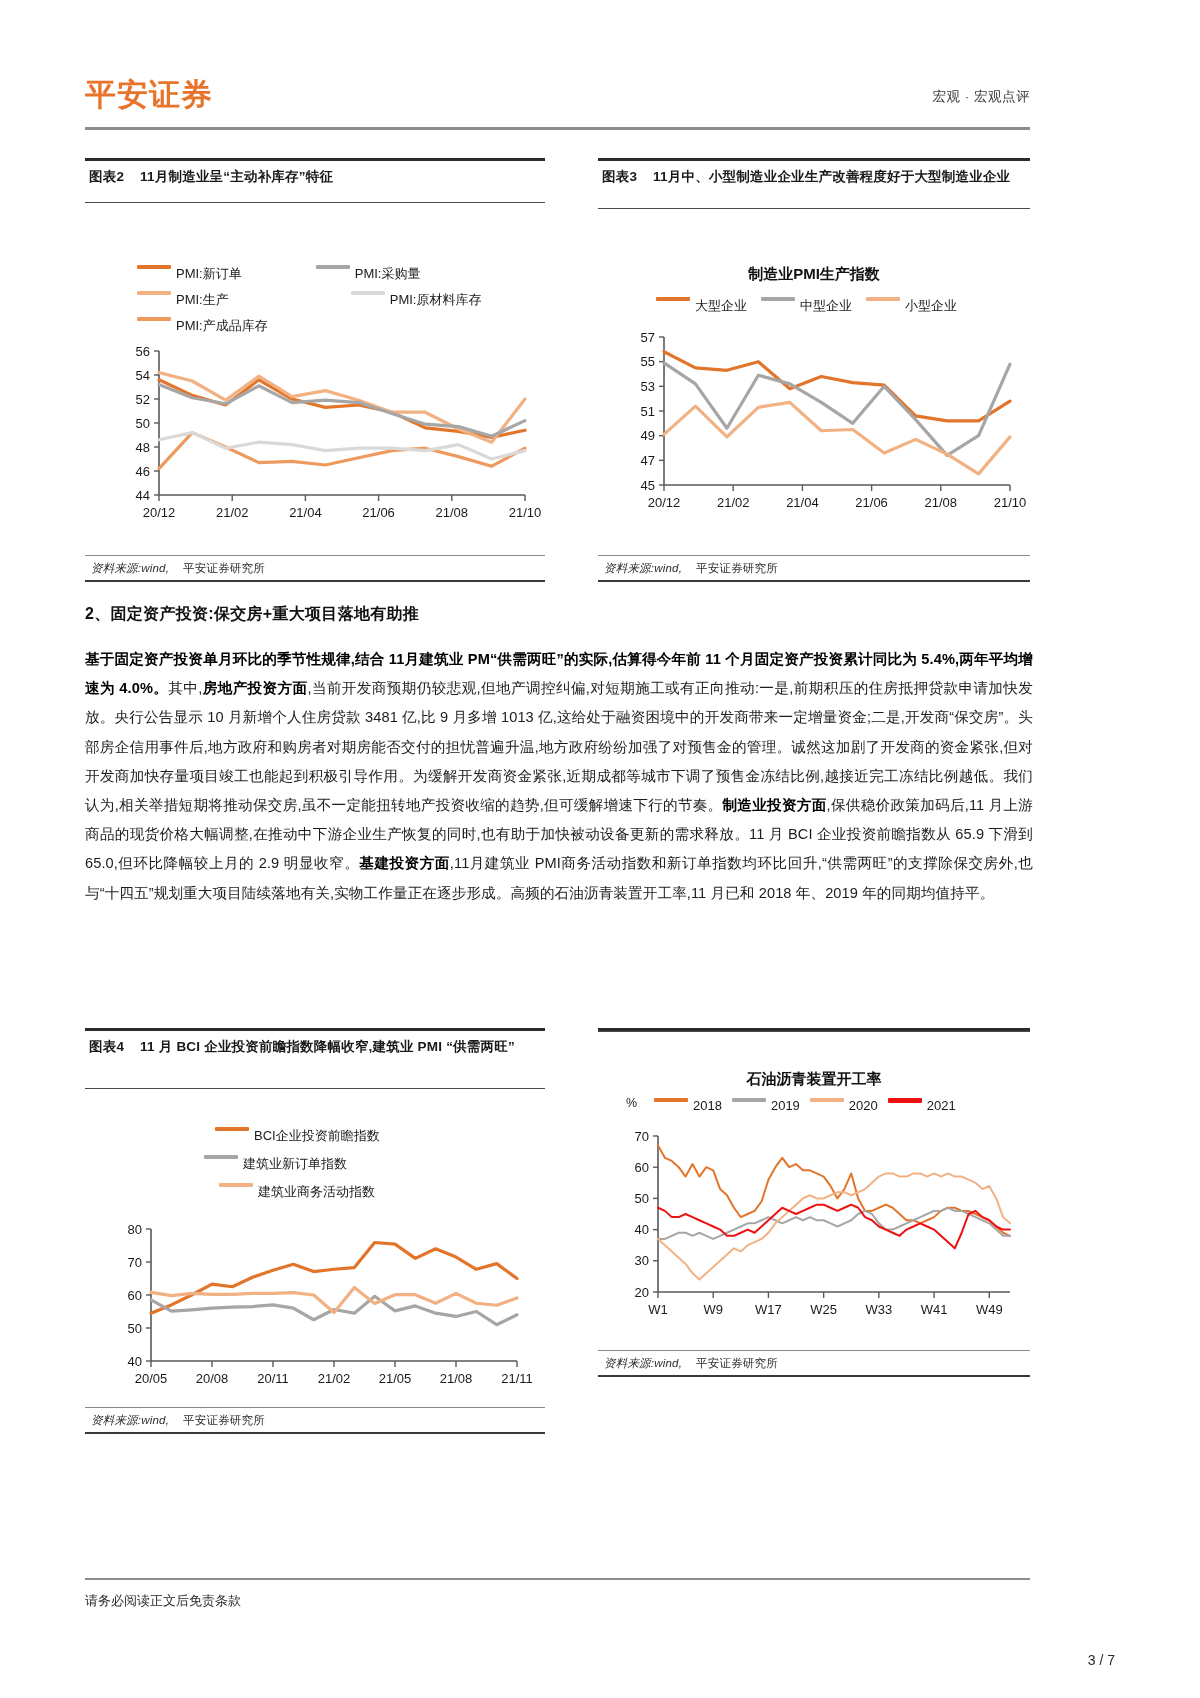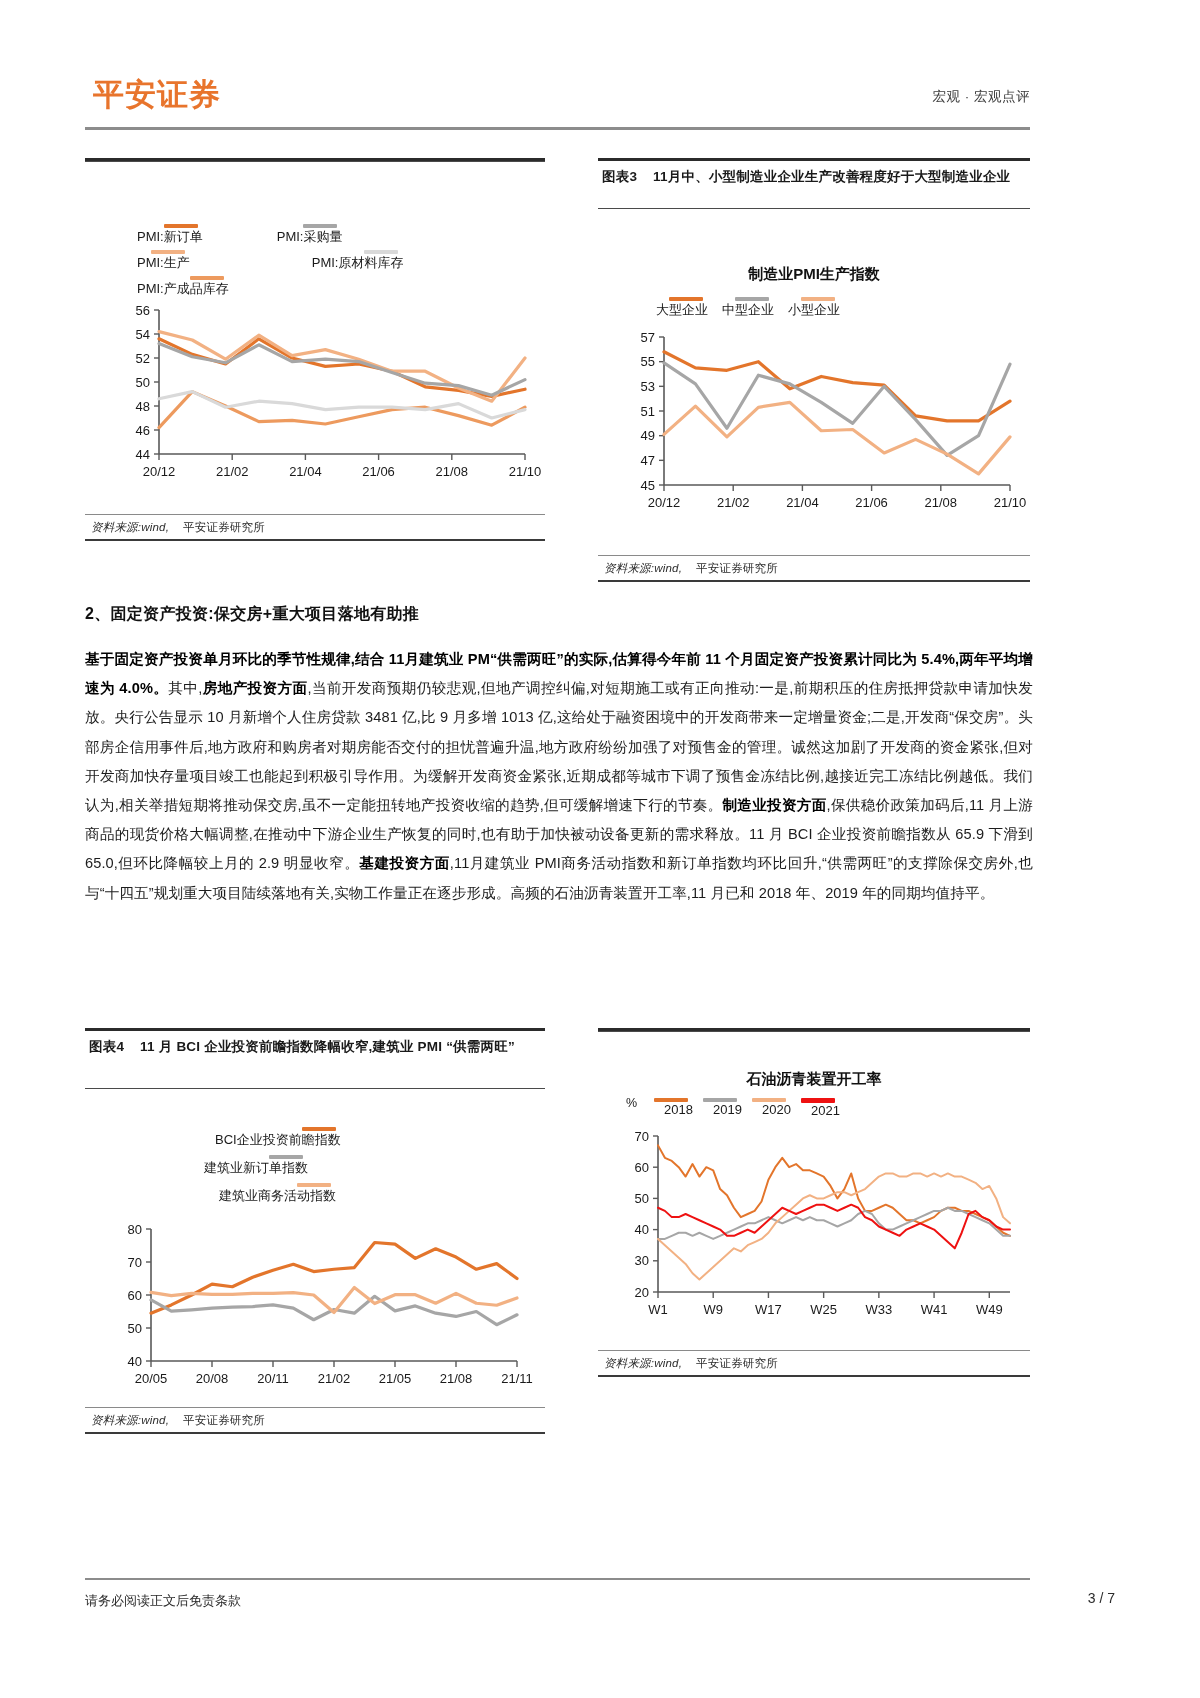--- a/index.html
+++ b/index.html
@@ -11,21 +11,21 @@
     position:relative;
     overflow:hidden;
   }
   .page{position:relative;width:1200px;height:1698px;}
 
   
   .header{
     position:absolute;left:85px;top:78px;width:945px;height:48px;
   }
   .brand{
-    position:absolute;left:8px;top:-4px;
+    position:absolute;left:0;top:-4px;
     font-size:31px;font-weight:bold;color:#E8742C;letter-spacing:1px;
     font-family:"DejaVu Sans","Liberation Sans",sans-serif;
   }
   .hdr-right{
     position:absolute;right:0;top:10px;
     font-size:13.5px;color:#3b3b3b;letter-spacing:.5px;
   }
   .hdr-rule{
     position:absolute;left:85px;top:127px;width:945px;height:3px;
     background:#8c8c8c;
@@ -49,56 +49,59 @@
   .ex-src .s2{font-style:normal;margin-left:14px;}
   .ex-outer-rule{height:2.2px;background:#3a3a3a;width:100%;}
 
   
   .chart{position:relative;width:100%;height:100%;}
   .chart-title{
     position:absolute;width:100%;text-align:center;
     font-size:15px;font-weight:bold;color:#111;
   }
   .legend{position:absolute;display:flex;align-items:center;}
-  .lg-item{display:flex;align-items:flex-end;margin-right:14px;white-space:nowrap;flex-direction:column;}
+  .lg-item{display:flex;align-items:flex-start;margin-right:14px;white-space:nowrap;}
   .lg-line{width:34px;height:4px;margin-right:5px;border-radius:1px;}
   .lg-txt{font-size:13px;color:#1a1a1a;}
   .axis-unit{position:absolute;font-size:12.5px;color:#1a1a1a;}
 
   
   .sec-head{
     position:absolute;left:85px;
     font-size:16px;font-weight:bold;color:#111;letter-spacing:.3px;
   }
   .para{
     position:absolute;left:85px;width:948px;
     font-size:14.6px;line-height:29.2px;color:#1c1c1c;
     text-align:justify;text-justify:inter-ideograph;
     letter-spacing:.1px;
   }
   .para b{font-weight:bold;color:#000;}
 
   
   .foot-rule{position:absolute;left:85px;top:1578px;width:945px;height:1.6px;background:#8c8c8c;}
   .foot-left{position:absolute;left:85px;top:1592px;font-size:13px;color:#2b2b2b;}
-  .foot-right{position:absolute;right:85px;top:1590px;font-size:14px;color:#2b2b2b;}
+  .foot-right{position:absolute;right:85px;top:1652px;font-size:14px;color:#2b2b2b;}
 </style>
 </head>
 <body>
 
 <div class="page">
 
   <div class="header">
     <div class="brand">平安证券</div>
     <div class="hdr-right">宏观 · 宏观点评</div>
   </div>
   <div class="hdr-rule"></div>
 
   <div class="exhibit" style="left:85px;top:158px;width:460px;">
     <div class="ex-title-rule-top"></div>
+    <div class="ex-title" style="height:30px;">
+      <span class="num">图表2</span><span>11月制造业呈“主动补库存”特征</span>
+    </div>
     <div class="ex-title-rule-bot"></div>
 
     <div class="ex-body" style="height:352px;">
       <div class="chart">
 
         <div class="legend" style="left:52px;top:62px;">
           <div class="lg-item">
             <span class="lg-line" style="background:#E3752B"></span>
             <span class="lg-txt">PMI:新订单</span>
           </div>

